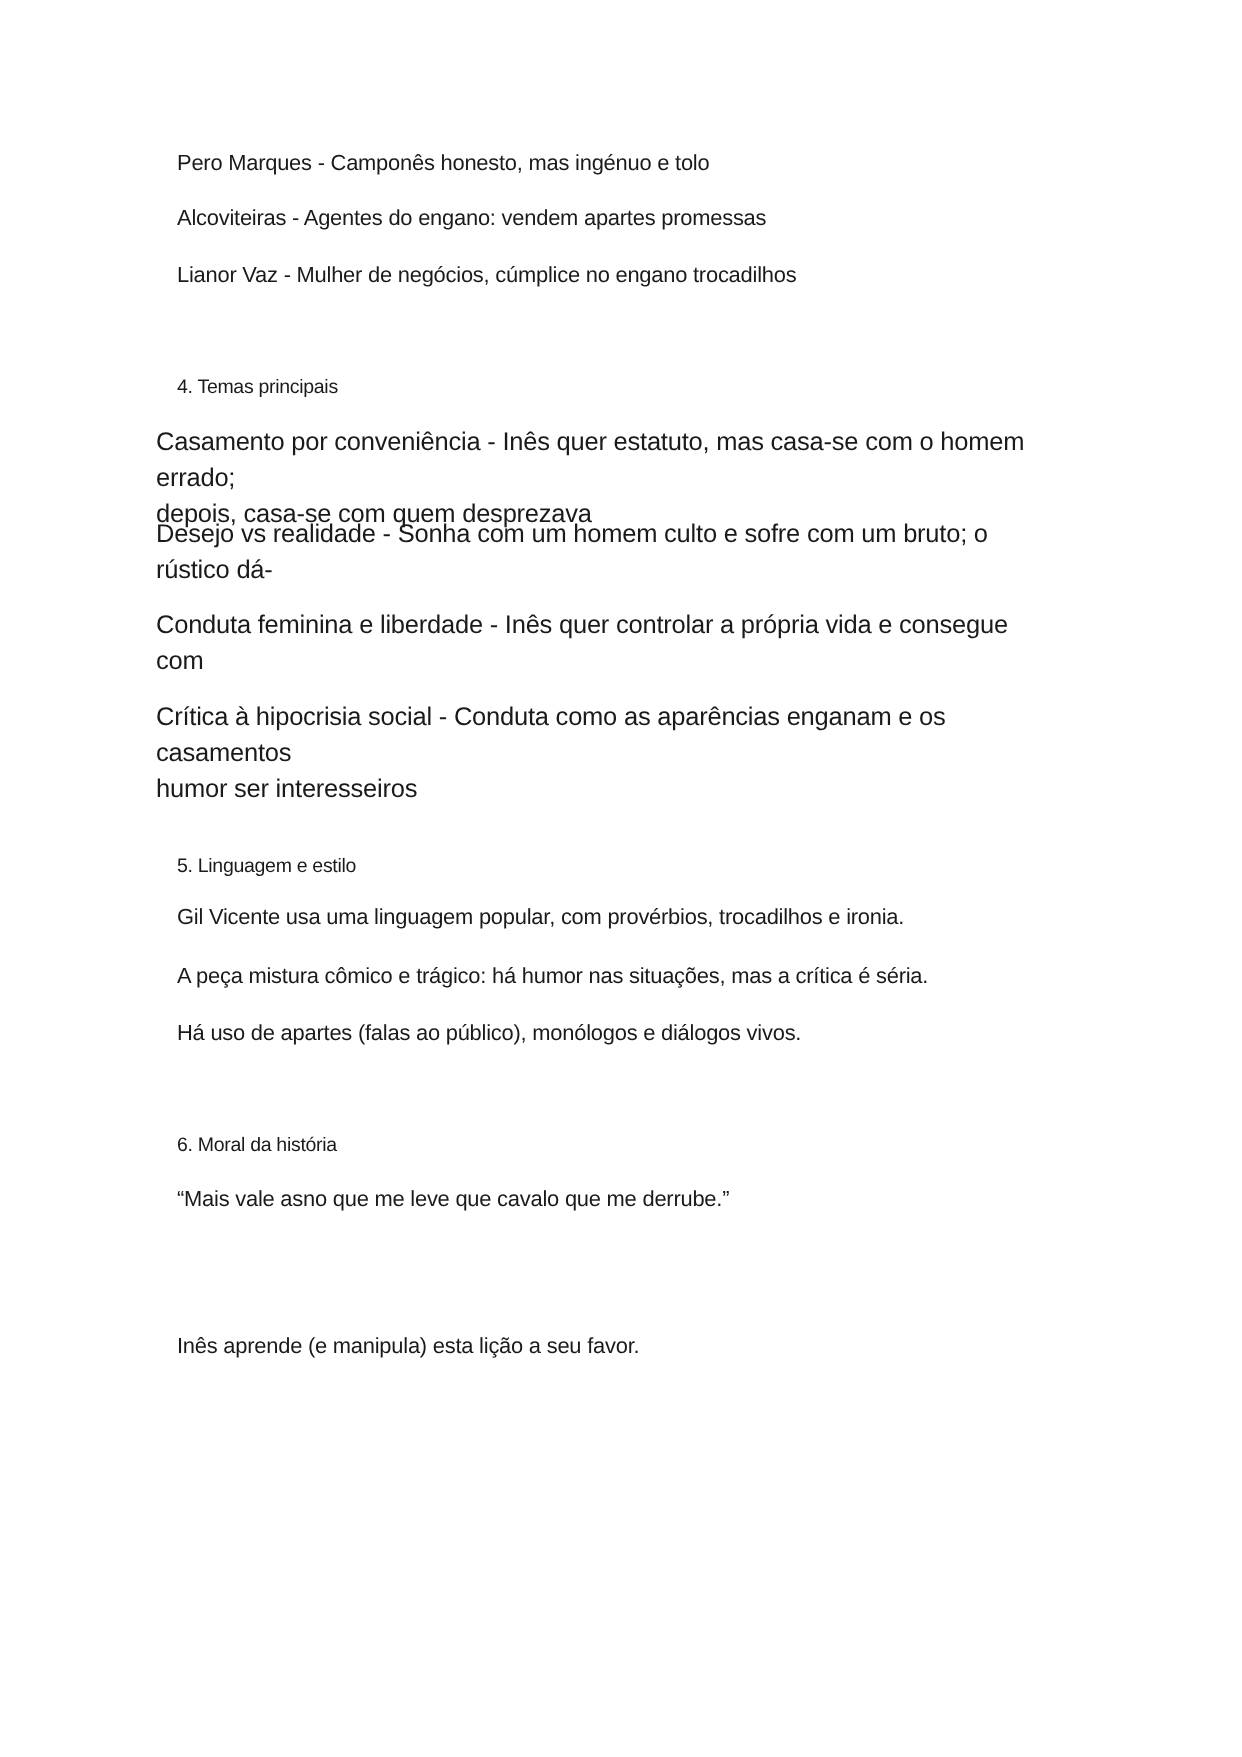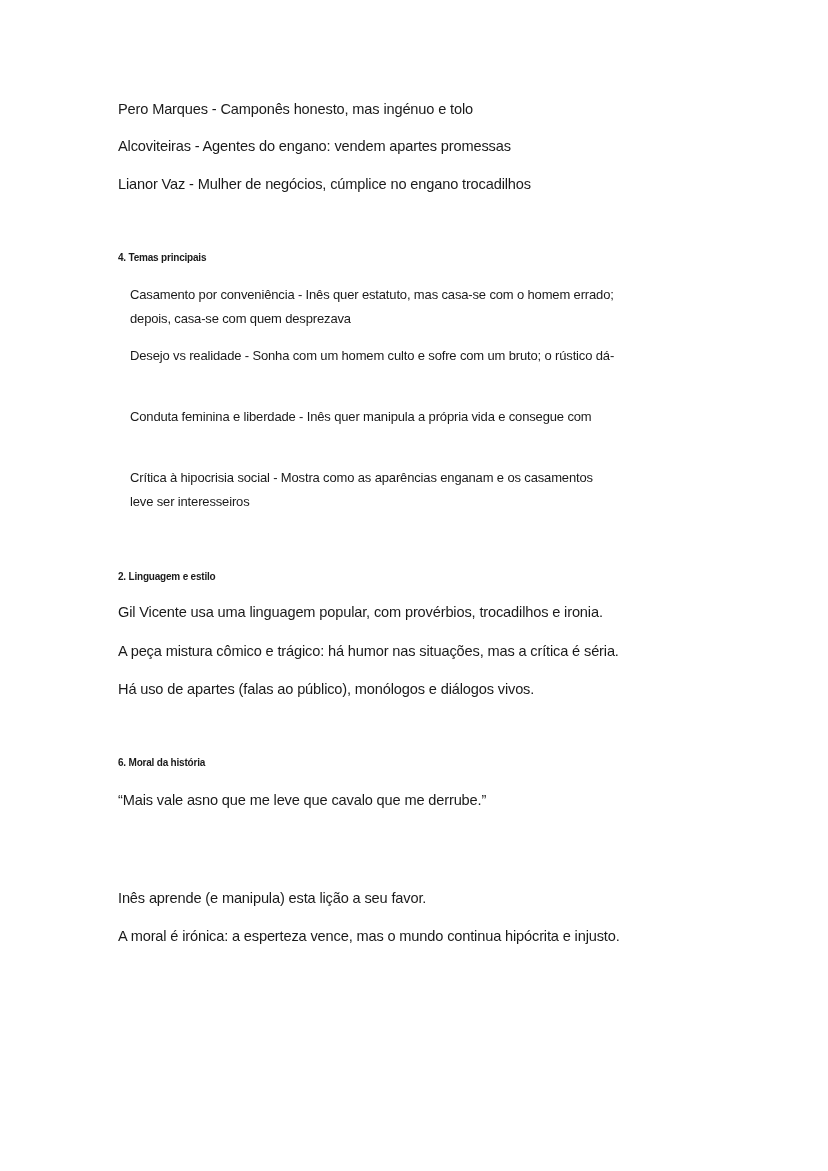--- a/index.html
+++ b/index.html
@@ -25,32 +25,32 @@
     position: absolute;
     left: 118px;
     width: 600px;
     font-size: 14.6px;
     line-height: 24px;
     white-space: nowrap;
     letter-spacing: -0.15px;
   }
   .para {
     position: absolute;
-    left: 130px;
+    left: 104px;
     width: 600px;
-    font-size: 13px;
+    font-size: 17px;
     line-height: 24px;
     letter-spacing: -0.15px;
   }
   .heading {
     position: absolute;
     left: 118px;
-    font-size: 10px;
+    font-size: 13px;
     line-height: 24px;
-    font-weight: bold;
+    font-weight: normal;
     letter-spacing: -0.2px;
     white-space: nowrap;
   }
 </style>
 </head>
 <body>
 
 <div class="page">
 
   <div class="line" style="top:97px">Pero Marques  - Camponês honesto, mas ingénuo e tolo</div>
@@ -62,33 +62,32 @@
   <div class="para" style="top:283px">
     <div>Casamento por conveniência - Inês quer estatuto, mas casa-se com o homem errado;</div>
     <div>depois, casa-se com quem desprezava</div>
   </div>
 
   <div class="para" style="top:344px">
     <div>Desejo vs realidade - Sonha com um homem culto e sofre com um bruto; o rústico dá-</div>
   </div>
 
   <div class="para" style="top:405px">
-    <div>Conduta feminina e liberdade - Inês quer manipula a própria vida e consegue com</div>
+    <div>Conduta feminina e liberdade - Inês quer controlar a própria vida e consegue com</div>
   </div>
 
   <div class="para" style="top:466px">
-    <div>Crítica à hipocrisia social - Mostra como as aparências enganam e os casamentos</div>
-    <div>leve ser interesseiros</div>
+    <div>Crítica à hipocrisia social - Conduta como as aparências enganam e os casamentos</div>
+    <div>humor ser interesseiros</div>
   </div>
 
-  <div class="heading" style="top:565px">2. Linguagem e estilo</div>
+  <div class="heading" style="top:565px">5. Linguagem e estilo</div>
   <div class="line" style="top:600px">Gil Vicente usa uma linguagem popular, com provérbios, trocadilhos e ironia.</div>
   <div class="line" style="top:677px">Há uso de apartes (falas ao público), monólogos e diálogos vivos.</div>
   <div class="line" style="top:639px">A peça mistura cômico e trágico: há humor nas situações, mas a crítica é séria.</div>
 
   <div class="heading" style="top:751px">6. Moral da história</div>
   <div class="line" style="top:788px">“Mais vale asno que me leve que cavalo que me derrube.”</div>
 
 
   <div class="line" style="top:886px">Inês aprende (e manipula) esta lição a seu favor.</div>
-  <div class="line" style="top:924px">A moral é irónica: a esperteza vence, mas o mundo continua hipócrita e injusto.</div>
 
 </div>
 
 </body></html>

